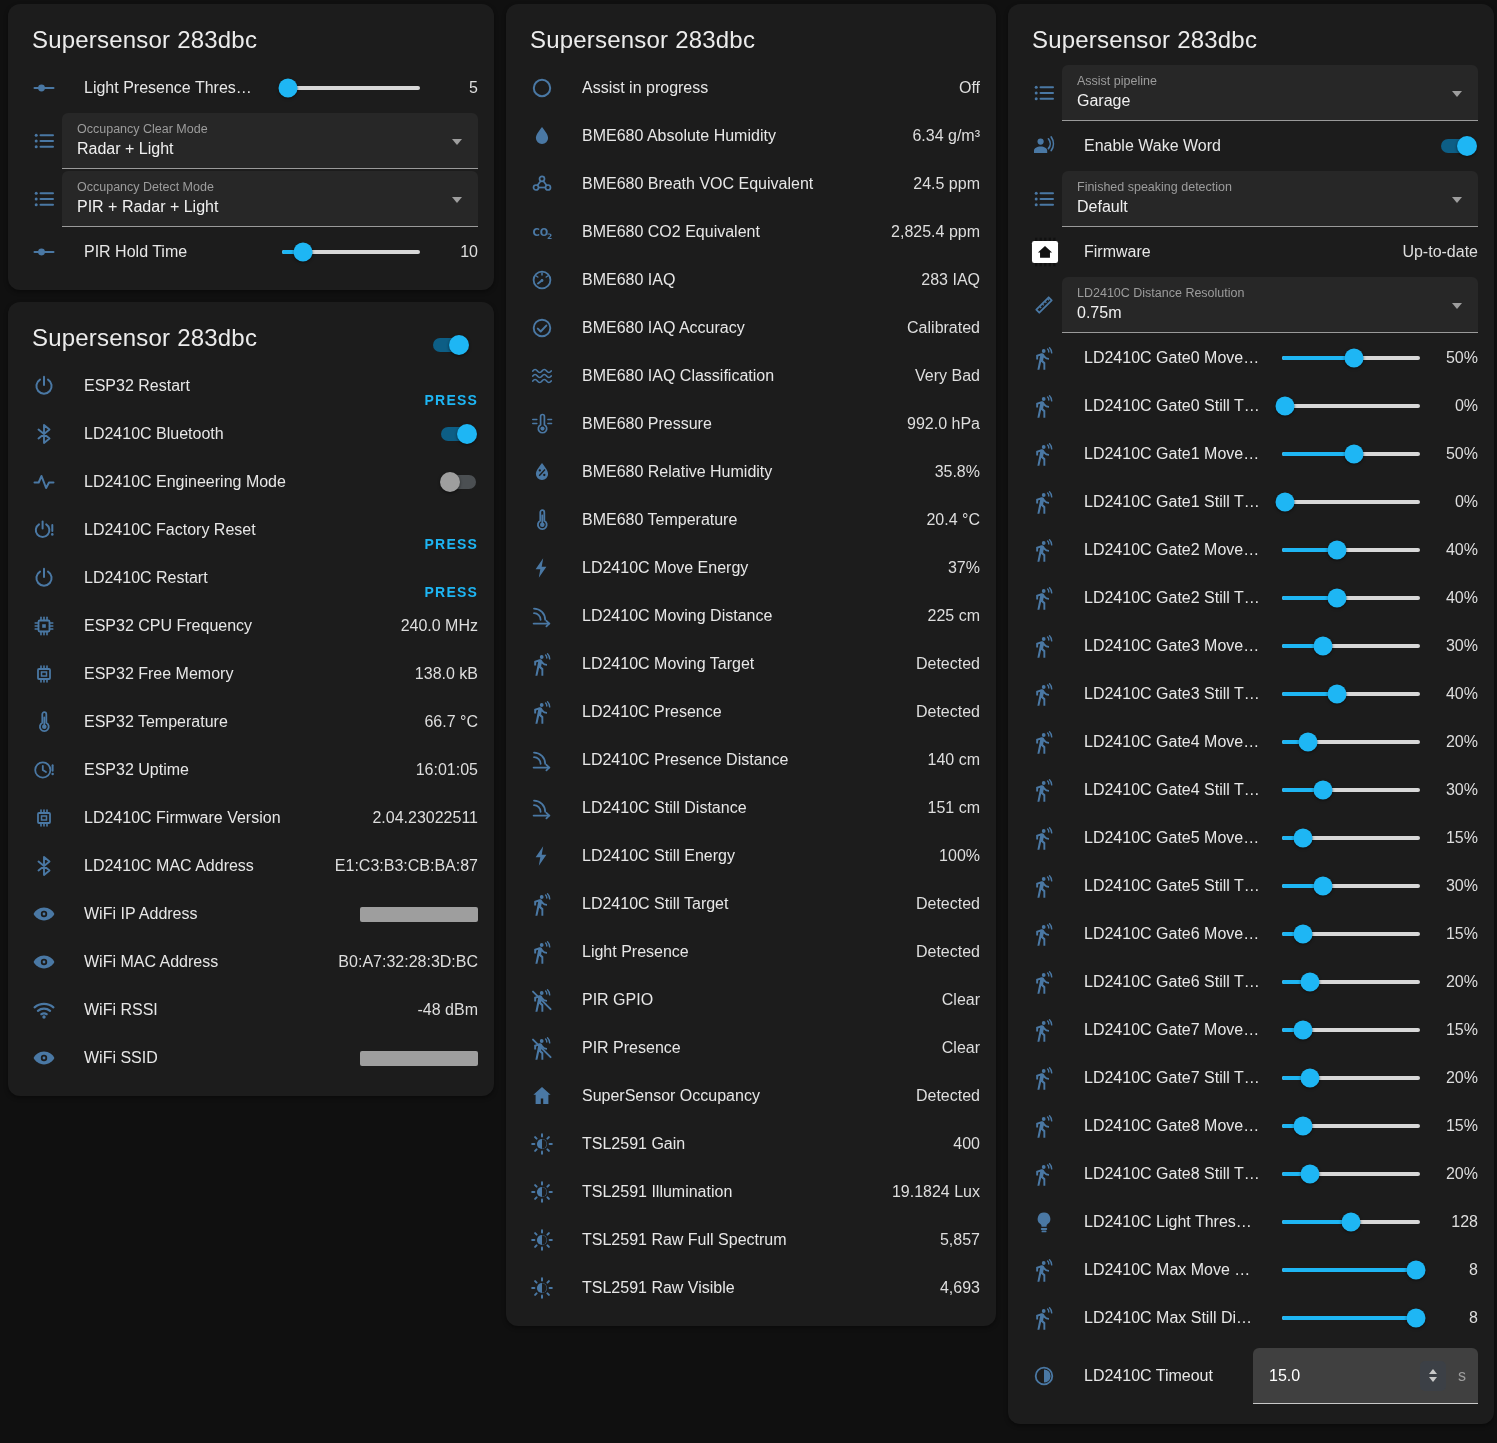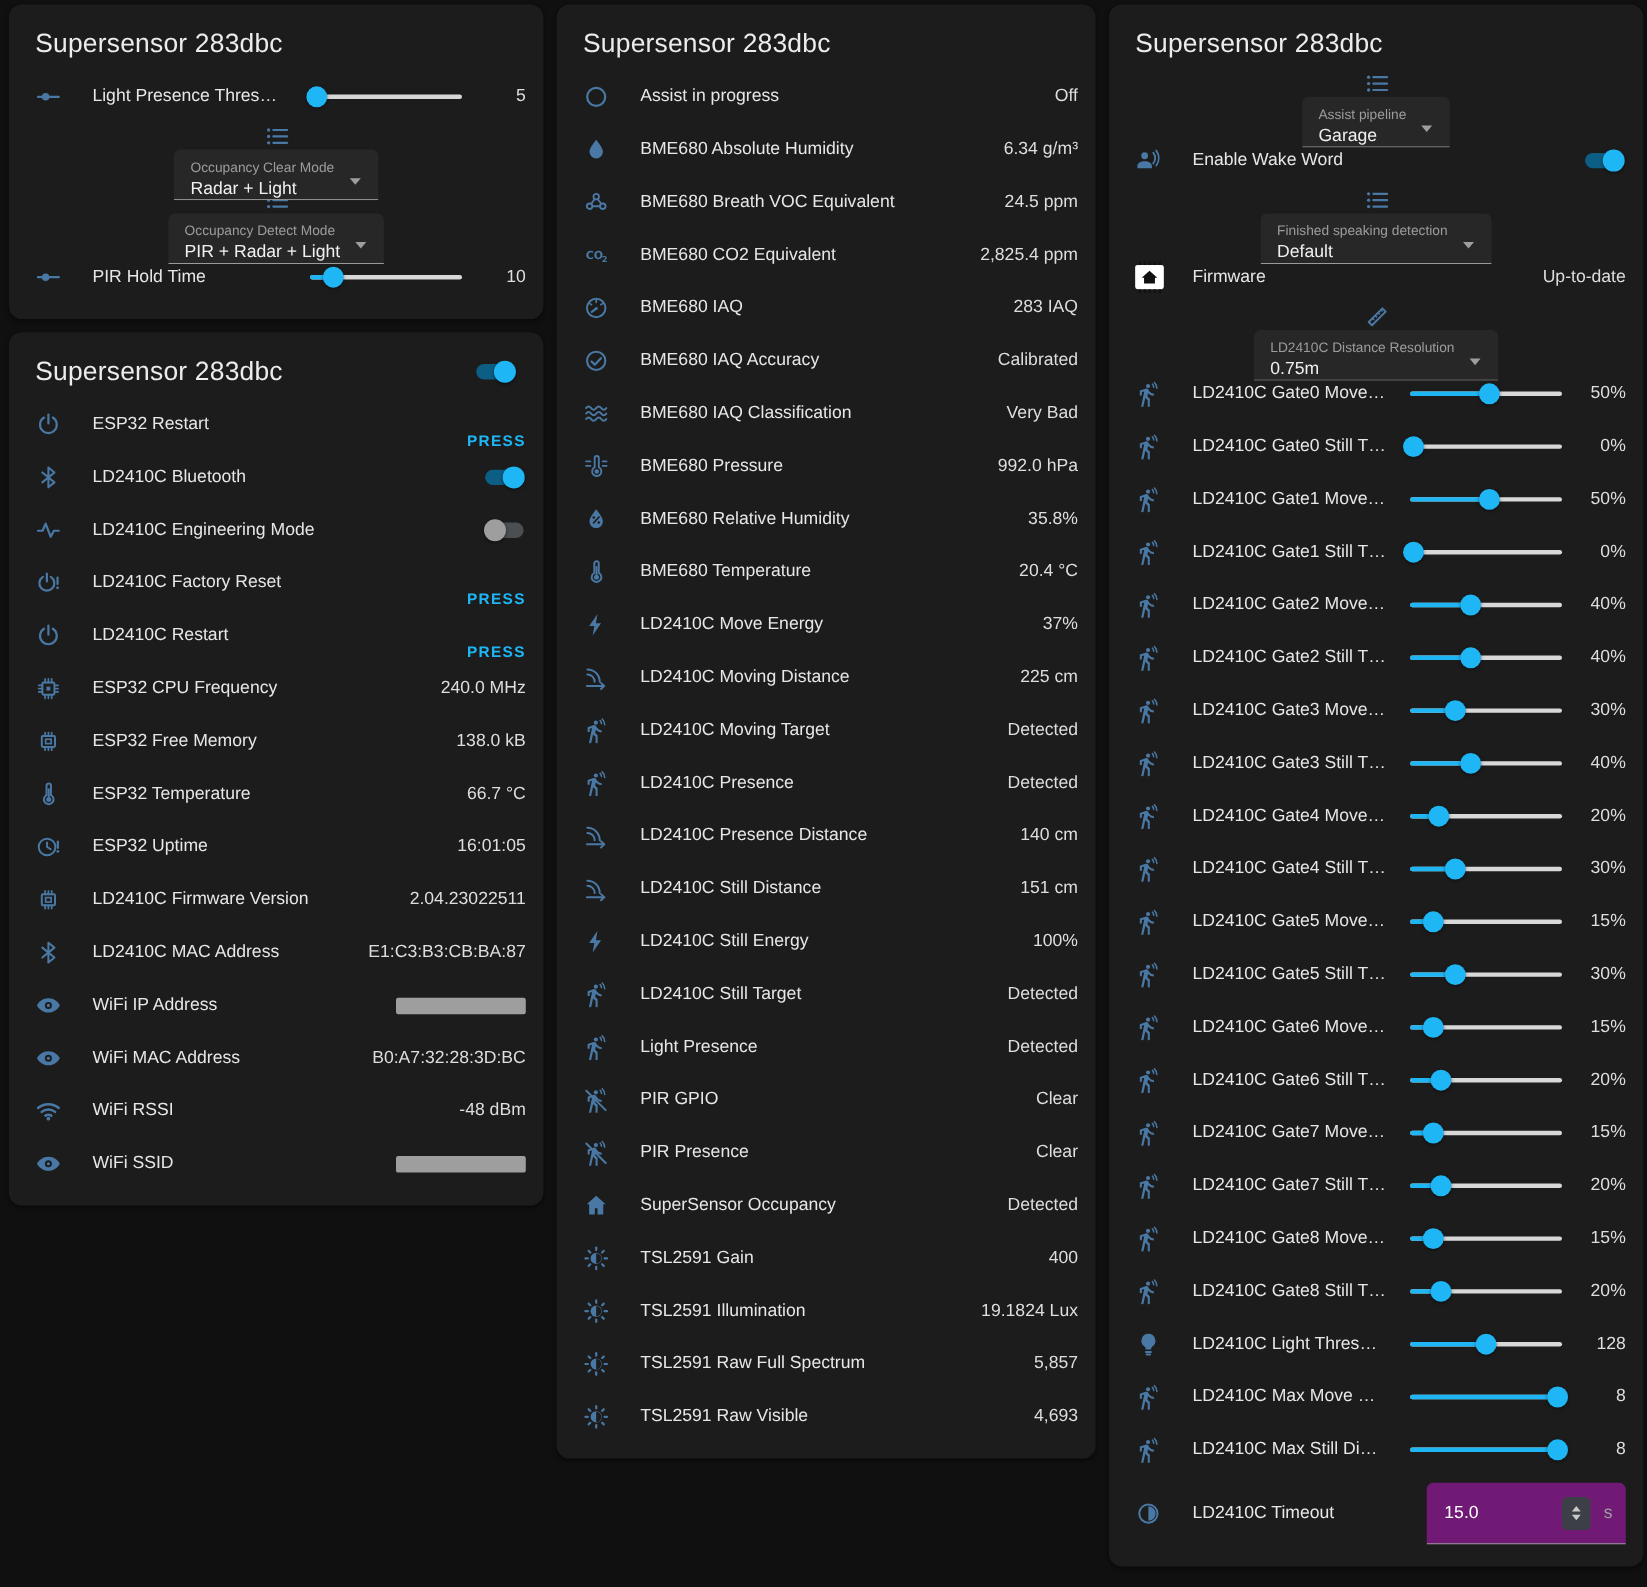--- a/index.html
+++ b/index.html
@@ -1,21 +1,21 @@
 <!DOCTYPE html>
 <html style="--accent: #1eb6f4; --icon: #4a78a4;"><head>
 <meta charset="utf-8">
 <style>
   :root{ --accent:#1eb6f4; --icon:#4a78a4; --card:#1c1c1c; --txt:#e7e7e7; --sub:#9c9c9c; }
   *{box-sizing:border-box;}
   html,body{margin:0;padding:0;background:#101010;font-family:"Liberation Sans","DejaVu Sans",sans-serif;color:var(--txt);}
   .page{width:1497px;min-height:1443px;padding:4px 8px;display:grid;grid-template-columns:486px 490px 486px;gap:12px;align-items:start;}
   .colstack{display:flex;flex-direction:column;gap:12px;}
   .card{background:var(--card);border-radius:12px;padding:0 16px 14px 16px;box-shadow:0 2px 4px rgba(0,0,0,.4);}
-  .card-header{display:flex;align-items:center;justify-content:space-between;padding:22px 8px 10px 8px;}
+  .card-header{display:flex;align-items:flex-end;justify-content:space-between;padding:22px 8px 10px 8px;}
   .card-title{margin:0;font-size:24px;font-weight:400;letter-spacing:.2px;color:#ececec;}
   .row{display:flex;align-items:center;height:48px;}
   .icon{width:24px;height:24px;flex:none;margin-left:8px;margin-right:28px;color:var(--icon);}
   .icon.fw{width:34px;height:34px;margin-left:4px;margin-right:22px;}
   .label{flex:1;font-size:16px;color:var(--txt);white-space:nowrap;overflow:hidden;text-overflow:ellipsis;}
   .value{font-size:16px;color:#dedede;white-space:nowrap;margin-left:12px;}
   .redacted{width:118px;height:15px;border-radius:2px;background:#9e9e9e;flex:none;}
   .press{background:none;border:none;cursor:pointer;color:var(--accent);font-weight:700;font-size:14px;letter-spacing:1.2px;font-family:inherit;padding:0;margin-top:28px;}
   
   .toggle{position:relative;width:35px;height:14px;border-radius:7px;background:#4b4f52;flex:none;cursor:pointer;margin-right:2px;}
@@ -23,29 +23,29 @@
   .tg-thumb{position:absolute;top:-3px;left:-1px;width:20px;height:20px;border-radius:50%;background:#9e9e9e;box-shadow:0 1px 3px rgba(0,0,0,.55);}
   .toggle.on .tg-thumb{left:16px;background:var(--accent);}
   
   .slider-row .label{flex:1;}
   .slider{position:relative;width:138px;height:20px;flex:none;margin-left:22px;cursor:pointer;}
   .slider::before{content:"";position:absolute;left:0;right:0;top:8px;height:4px;border-radius:2px;background:#d8d8d8;}
   .sl-fill{position:absolute;left:0;top:8px;height:4px;border-radius:2px;background:var(--accent);}
   .sl-thumb{position:absolute;top:10px;width:19px;height:19px;border-radius:50%;background:var(--accent);transform:translate(-50%,-50%);box-shadow:0 1px 3px rgba(0,0,0,.5);}
   .slider-row .value{flex:none;width:58px;text-align:right;margin-left:0;}
   
-  .select-row{height:58px;flex-direction:column;}
+  .select-row{height:58px;}
   .select-row .icon{margin-right:6px;}
   .select{flex:1;position:relative;height:56px;background:#272727;border-bottom:1px solid #9a9a9a;border-radius:6px 6px 0 0;padding:9px 40px 0 15px;cursor:pointer;}
   .sel-label{display:block;font-size:12.5px;color:var(--sub);}
   .sel-value{display:block;font-size:16px;color:#f0f0f0;margin-top:4px;}
   .sel-arrow{position:absolute;right:16px;top:26px;width:0;height:0;border-left:5.5px solid transparent;border-right:5.5px solid transparent;border-top:6px solid #9e9e9e;}
   
   .number-row{height:68px;}
-  .numbox{width:181px;height:56px;background:#701a75;border-bottom:1px solid #c9c9c9;border-radius:6px 6px 0 0;display:flex;align-items:center;padding:0 12px 0 16px;cursor:text;}
+  .numbox{width:225px;height:56px;background:#404040;border-bottom:1px solid #c9c9c9;border-radius:6px 6px 0 0;display:flex;align-items:center;padding:0 12px 0 16px;cursor:text;}
   .num-val{flex:1;font-size:16px;color:#fff;}
   .stepper{width:26px;height:30px;background:#3c4046;border-radius:5px;display:flex;flex-direction:column;align-items:center;justify-content:center;gap:3px;cursor:pointer;flex:none;}
   .ch{width:0;height:0;border-left:4.5px solid transparent;border-right:4.5px solid transparent;}
   .ch.up{border-bottom:5px solid #c9c9c9;}
   .ch.dn{border-top:5px solid #c9c9c9;}
   .unit{color:#9e9e9e;font-size:16px;margin-left:12px;}
   .defs{position:absolute;width:0;height:0;overflow:hidden;}
 </style>
 </head>
 <body>

